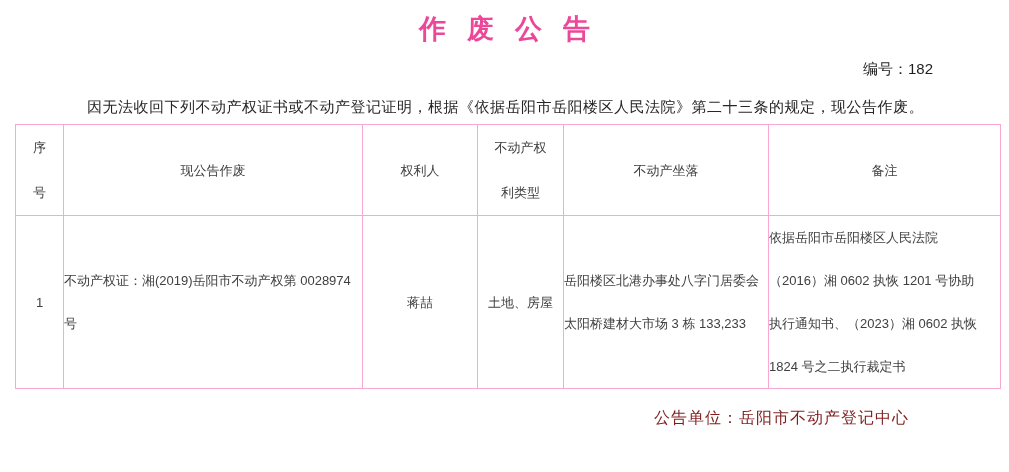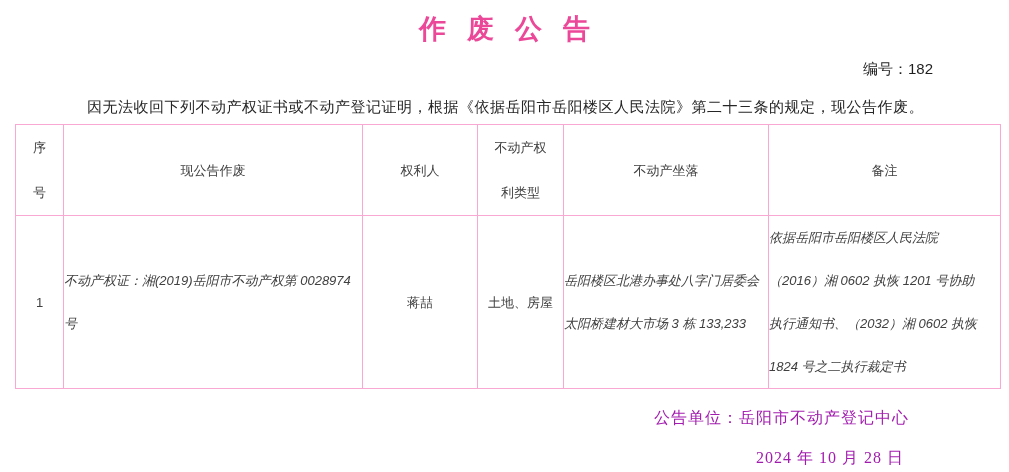--- a/index.html
+++ b/index.html
@@ -56,36 +56,36 @@
     border: 1px solid #f9a8d4;
     vertical-align: middle;
     font-weight: normal;
     padding: 0;
     overflow: hidden;
   }
   thead tr { height: 91px; }
   tbody tr { height: 172px; }
   th { text-align: center; line-height: 45px; }
   td.center { text-align: center; line-height: 43px; }
-  td.left { text-align: left; font-style: italic; }
+  td.left { text-align: left; }
   td .line {
     line-height: 43px;
     white-space: nowrap;
   }
   .pad-cert { padding: 0 4px 0 9px; }
   .pad-loc  { padding: 0 4px 0 8px; }
   .pad-rem  { padding: 0 4px 0 10px; }
   .hwrap1 { display: block; width: 1.1em; margin: 0 auto; line-height: 45px; }
   .hwrap4 { display: block; width: 4.2em; margin: 0 auto; line-height: 45px; }
   .footer {
     margin-top: 19px;
     text-align: right;
     padding-right: 100px;
     font-family: "Liberation Serif", serif;
-    color: #a21caf;
+    color: #7f1d1d;
   }
   .footer .issuer {
     font-size: 16px;
     line-height: 20px;
     letter-spacing: 1px;
   }
   .footer .date {
     margin-top: 20px;
     padding-right: 5px;
     font-size: 16px;
@@ -138,27 +138,26 @@
         </td>
         <td class="center">蒋喆</td>
         <td class="center">土地、房屋</td>
         <td class="left pad-loc">
           <div class="line">岳阳楼区北港办事处八字门居委会</div>
           <div class="line">太阳桥建材大市场 3 栋 133,233</div>
         </td>
         <td class="left pad-rem">
           <div class="line">依据岳阳市岳阳楼区人民法院</div>
           <div class="line">（2016）湘 0602 执恢 1201 号协助</div>
-          <div class="line">执行通知书、（2032）湘 0602 执恢</div>
+          <div class="line">执行通知书、（2023）湘 0602 执恢</div>
           <div class="line">1824 号之二执行裁定书</div>
         </td>
       </tr>
     </tbody>
   </table>
 
   <div class="footer">
     <div class="issuer">
       <span>公告单位：</span><span>岳阳市不动产登记中心</span>
     </div>
-    <div class="date">2024 年 10 月 28 日</div>
   </div>
 
 </div>
 
 </body></html>

